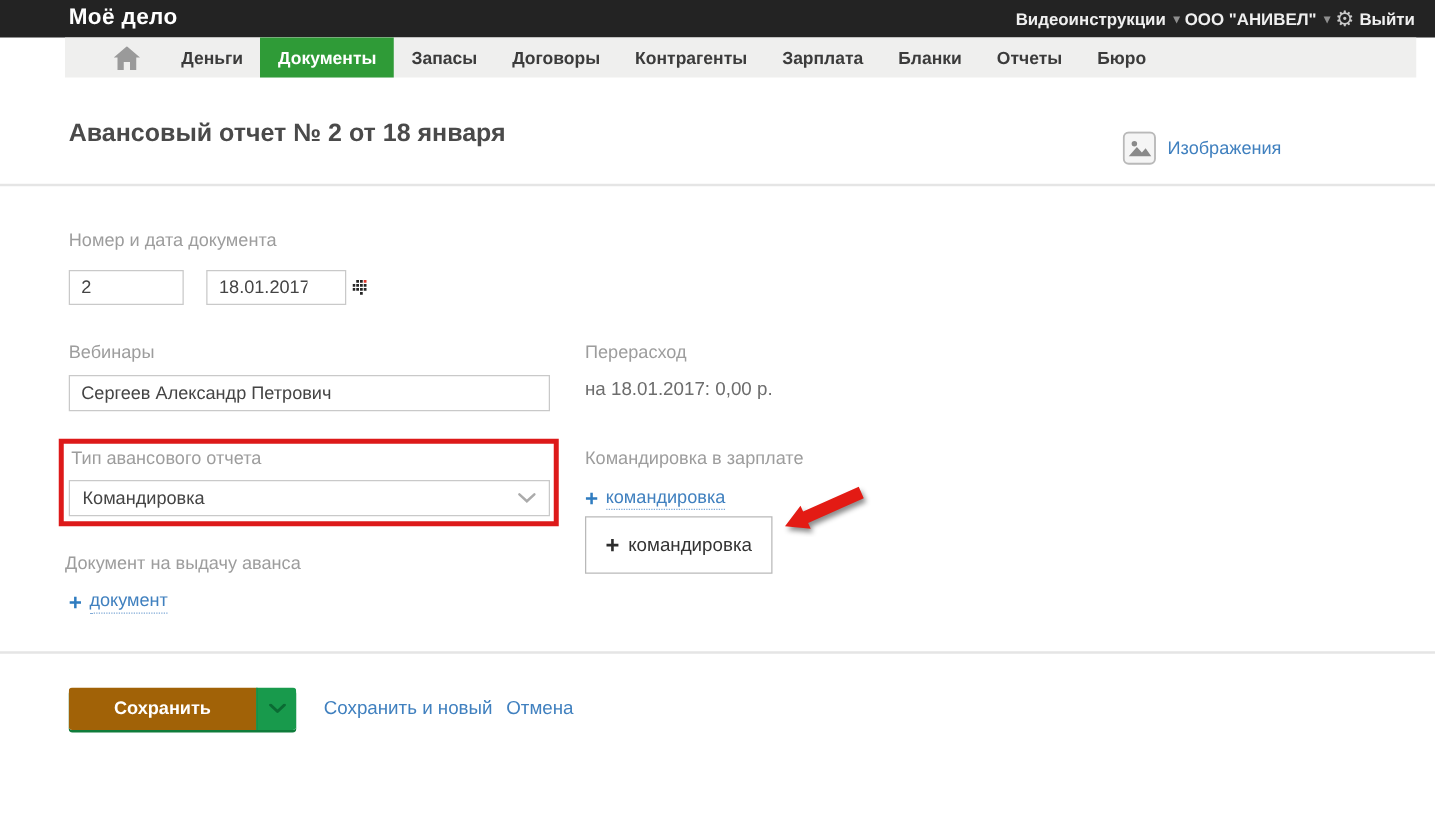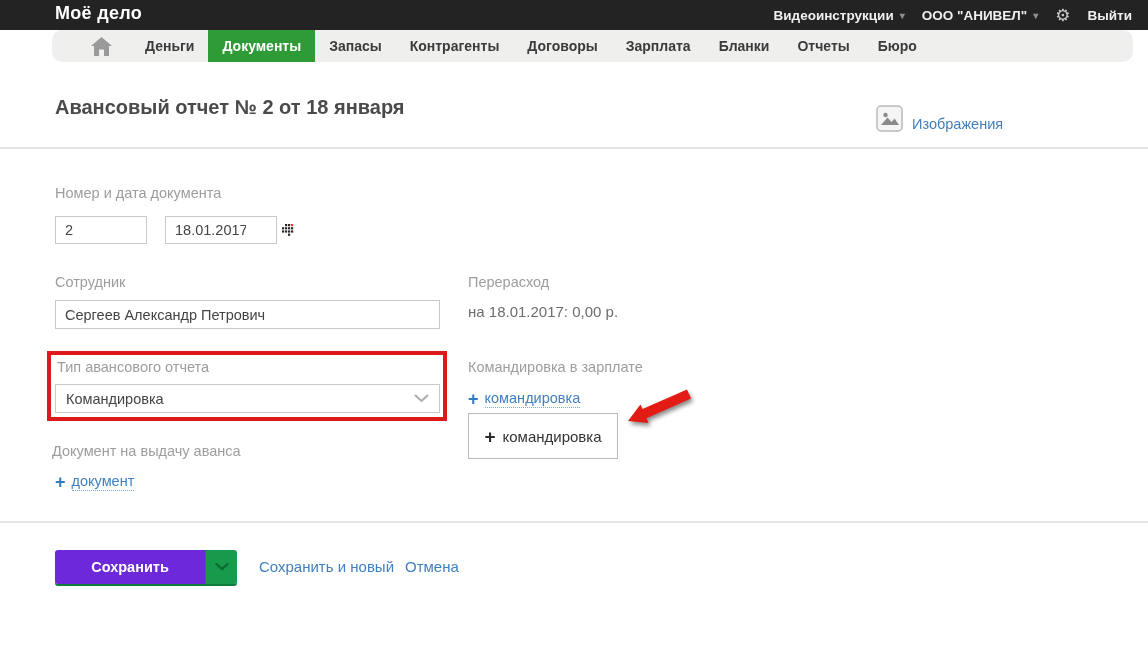--- a/index.html
+++ b/index.html
@@ -10,37 +10,37 @@
     position:relative; overflow:hidden;
   }
   .abs { position:absolute; }
 
   
   .topbar { left:0; top:0; width:1148px; height:30px; background:#232323;
             display:flex; align-items:center; }
   .logo { position:absolute; left:55px; top:3px; color:#fff; font-size:18px;
           font-weight:bold; letter-spacing:.3px; cursor:pointer; }
   .topbar-right { position:absolute; right:16px; top:0; height:30px;
-                  display:flex; align-items:center; gap:17px; }
+                  display:flex; align-items:center; gap:4px; }
   .topbar-link { color:#efefef; font-size:13.5px; font-weight:bold;
                  display:flex; align-items:center; gap:6px; cursor:pointer; }
   .caret { color:#8f8f8f; font-size:10px; }
   .gear { color:#c9c9c9; font-size:17px; cursor:pointer; line-height:1; }
 
   
   .nav { left:52px; top:30px; width:1081px; height:32px; background:#efefee;
-         display:flex; align-items:stretch;border-radius:10px; }
+         display:flex; align-items:stretch; }
   .nav-home { display:flex; align-items:center; padding:0 19px; margin-left:20px; cursor:pointer; }
   .nav-item { display:flex; align-items:center; padding:0 14px; font-size:14px;
               font-weight:bold; color:#3b3b3b; cursor:pointer; }
   .nav-item.active { background:#2f9b37; color:#fff; }
 
   
   .page-title { left:55px; top:96px; font-size:20px; font-weight:bold; color:#4a4a4a; }
-  .images-link { left:876px; top:105px; display:flex; align-items:flex-end; gap:9px; cursor:pointer; }
+  .images-link { left:898px; top:105px; display:flex; align-items:center; gap:9px; cursor:pointer; }
   .images-link span { color:#4080bf; font-size:14.5px; }
   .divider { left:0; width:1148px; height:2px; background:#e5e5e5; }
 
   
   .lbl { color:#9d9d9d; font-size:14.5px; }
   input.txt {
     border:1px solid #c9c9c9; height:28px; font-size:14.5px; color:#444;
     font-family:"Liberation Sans",sans-serif; padding:0 9px; background:#fff; outline:none;
   }
   .date-wrap { left:165px; top:216px; width:138px; height:28px; }
@@ -66,21 +66,21 @@
   .add-btn .btn-text { color:#333; font-size:15px; }
 
   
   .hl-box { left:47px; top:351px; width:400px; height:70px;
             border:4px solid #dd1a1a; pointer-events:none; }
   .hl-arrow { left:613px; top:388px; pointer-events:none; }
 
   
   .save-group { left:55px; top:550px; display:flex; height:34px;
                 border-radius:3px; overflow:hidden; box-shadow:0 2px 0 #0f7c3b; }
-  .save-main { width:150px; background:#6d28d9; color:#fff; font-size:14.5px;
+  .save-main { width:150px; background:#a16207; color:#fff; font-size:14.5px;
                font-weight:bold; display:flex; align-items:center; justify-content:center;
                cursor:pointer; }
   .save-caret { width:32px; background:#189a4c; border-left:1px solid #0f8a42;
                 display:flex; align-items:center; justify-content:center; cursor:pointer; }
   .foot-link { top:558px; color:#4080bf; font-size:15px; cursor:pointer; }
 </style>
 </head>
 <body>
 
 <div class="abs topbar">
@@ -103,22 +103,22 @@
 
 <div class="abs nav">
   <div class="nav-home">
     <svg width="21" height="19" viewBox="0 0 21 19">
       <path d="M10.5 0 L0 9 H3 V19 H8 V12.5 H13 V19 H18 V9 H21 Z" fill="#9a9a9a"></path>
     </svg>
   </div>
   <div class="nav-item">Деньги</div>
   <div class="nav-item active">Документы</div>
   <div class="nav-item">Запасы</div>
+  <div class="nav-item">Договоры</div>
   <div class="nav-item">Контрагенты</div>
-  <div class="nav-item">Договоры</div>
   <div class="nav-item">Зарплата</div>
   <div class="nav-item">Бланки</div>
   <div class="nav-item">Отчеты</div>
   <div class="nav-item">Бюро</div>
 </div>
 
 <div class="abs page-title">Авансовый отчет № 2 от 18 января</div>
 
 <div class="abs images-link">
   <svg width="27" height="27" viewBox="0 0 27 27">
@@ -148,21 +148,21 @@
       <rect x="0" y="6.4" width="2.2" height="2.2"></rect>
         <rect x="3" y="6.4" width="2.2" height="2.2"></rect>
       <rect x="6" y="6.4" width="2.2" height="2.2"></rect>
         <rect x="9" y="6.4" width="2.2" height="2.2"></rect>
       <rect x="6" y="9.6" width="2.2" height="2.2"></rect>
     </g>
     <rect x="9" y="0" width="2.2" height="2.2" fill="#e03a2f"></rect>
   </svg>
 </div>
 
-<div class="abs lbl" style="left:55px; top:274px">Сотрудник</div>
+<div class="abs lbl" style="left:55px; top:274px">Вебинары</div>
 
 <input class="abs txt" style="left: 55px; top: 300px; width: 385px; height: 29px;" type="text" value="Сергеев Александр Петрович">
 
 <div class="abs lbl" style="left:57px; top:359px">Тип авансового отчета</div>
 
 <div class="abs fake-select" style="left:55px; top:384px">
   <span>Командировка</span>
   <svg width="15" height="9" viewBox="0 0 15 9">
     <polyline points="1.5,1.5 7.5,7 13.5,1.5" fill="none" stroke="#ababab" stroke-width="2" stroke-linecap="round"></polyline>
   </svg>

